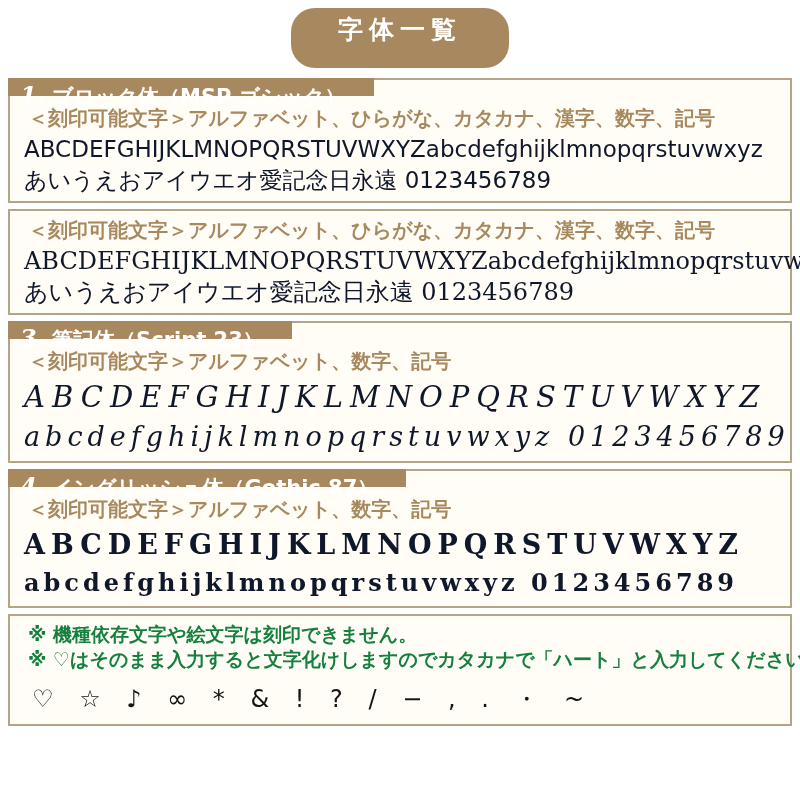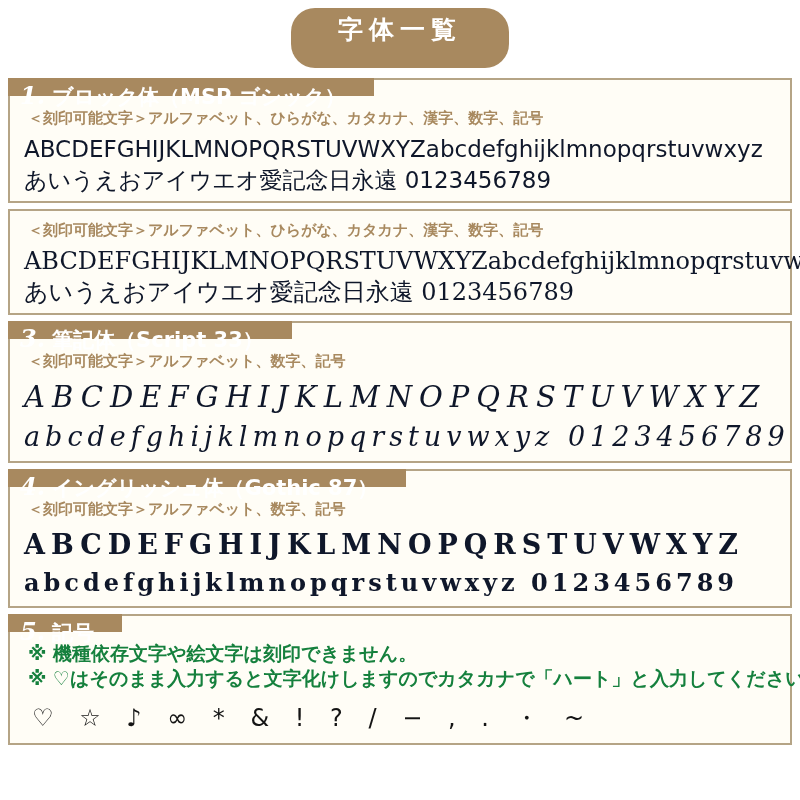--- a/index.html
+++ b/index.html
@@ -22,21 +22,21 @@
     display:inline-block;background:#a8895f;color:#ffffff;
     margin:-2px 0 0 -2px;height:18px;line-height:36px;
     padding:0 28px 0 12px;font-size:21px;font-weight:bold;
     vertical-align:top;white-space:nowrap;
   }
   .bar .num{
     font-family:"DejaVu Serif","Liberation Serif",serif;
     font-style:italic;font-size:24px;margin-right:7px;font-weight:bold;
   }
   .sub{
-    color:#a8895f;font-weight:bold;font-size:15px;line-height:28px;
+    color:#a8895f;font-weight:bold;font-size:20px;line-height:28px;
     margin:5px 8px 2px 18px;white-space:nowrap;
   }
   .sample{color:#0f172a;margin-left:14px;white-space:nowrap;}
   .f-gothic{font-size:23px;line-height:31px;font-family:"DejaVu Sans","Liberation Sans",sans-serif;}
   .f-mincho{font-size:24px;line-height:31px;font-family:"DejaVu Serif","Liberation Serif",serif;}
   .f-script{font-family:"DejaVu Serif","Liberation Serif",serif;font-style:italic;}
   .f-script.caps{font-size:29px;letter-spacing:7px;line-height:41px;}
   .f-script.lower{font-size:27px;letter-spacing:5px;line-height:38px;}
   .f-english{font-family:"DejaVu Serif","Liberation Serif",serif;font-weight:bold;}
   .f-english.caps{font-size:27px;letter-spacing:6px;line-height:40px;}
@@ -65,36 +65,33 @@
 </div>
 
 <div class="section">
   <div class="sub">＜刻印可能文字＞アルファベット、ひらがな、カタカナ、漢字、数字、記号</div>
   <div class="sample f-mincho">ABCDEFGHIJKLMNOPQRSTUVWXYZabcdefghijklmnopqrstuvwxyz</div>
   <div class="sample f-mincho">あいうえおアイウエオ愛記念日永遠 0123456789</div>
 </div>
 
 <div class="section">
   <div class="bar">
-    <span class="num">3.</span><span>筆記体（Script 33）</span>
+    <span class="num">3.</span><span>筆記体（Script 23）</span>
   </div>
   <div class="sub">＜刻印可能文字＞アルファベット、数字、記号</div>
   <div class="sample f-script caps">ABCDEFGHIJKLMNOPQRSTUVWXYZ</div>
   <div class="sample f-script lower">abcdefghijklmnopqrstuvwxyz  0123456789</div>
 </div>
 
 <div class="section">
   <div class="bar">
     <span class="num">4.</span><span>イングリッシュ体（Gothic 87）</span>
   </div>
   <div class="sub">＜刻印可能文字＞アルファベット、数字、記号</div>
   <div class="sample f-english caps">ABCDEFGHIJKLMNOPQRSTUVWXYZ</div>
   <div class="sample f-english lower">abcdefghijklmnopqrstuvwxyz  0123456789</div>
 </div>
 
 <div class="section">
-  <div class="bar">
-    <span class="num">5.</span><span>記号</span>
-  </div>
   <div class="note" style="margin-top:6px;">※ 機種依存文字や絵文字は刻印できません。</div>
   <div class="note">※ ♡はそのまま入力すると文字化けしますのでカタカナで「ハート」と入力してください。</div>
   <div class="symbols">♡ ☆ ♪ ∞ * &amp; ! ? / − , . ・ ~</div>
 </div>
 
 </body></html>

